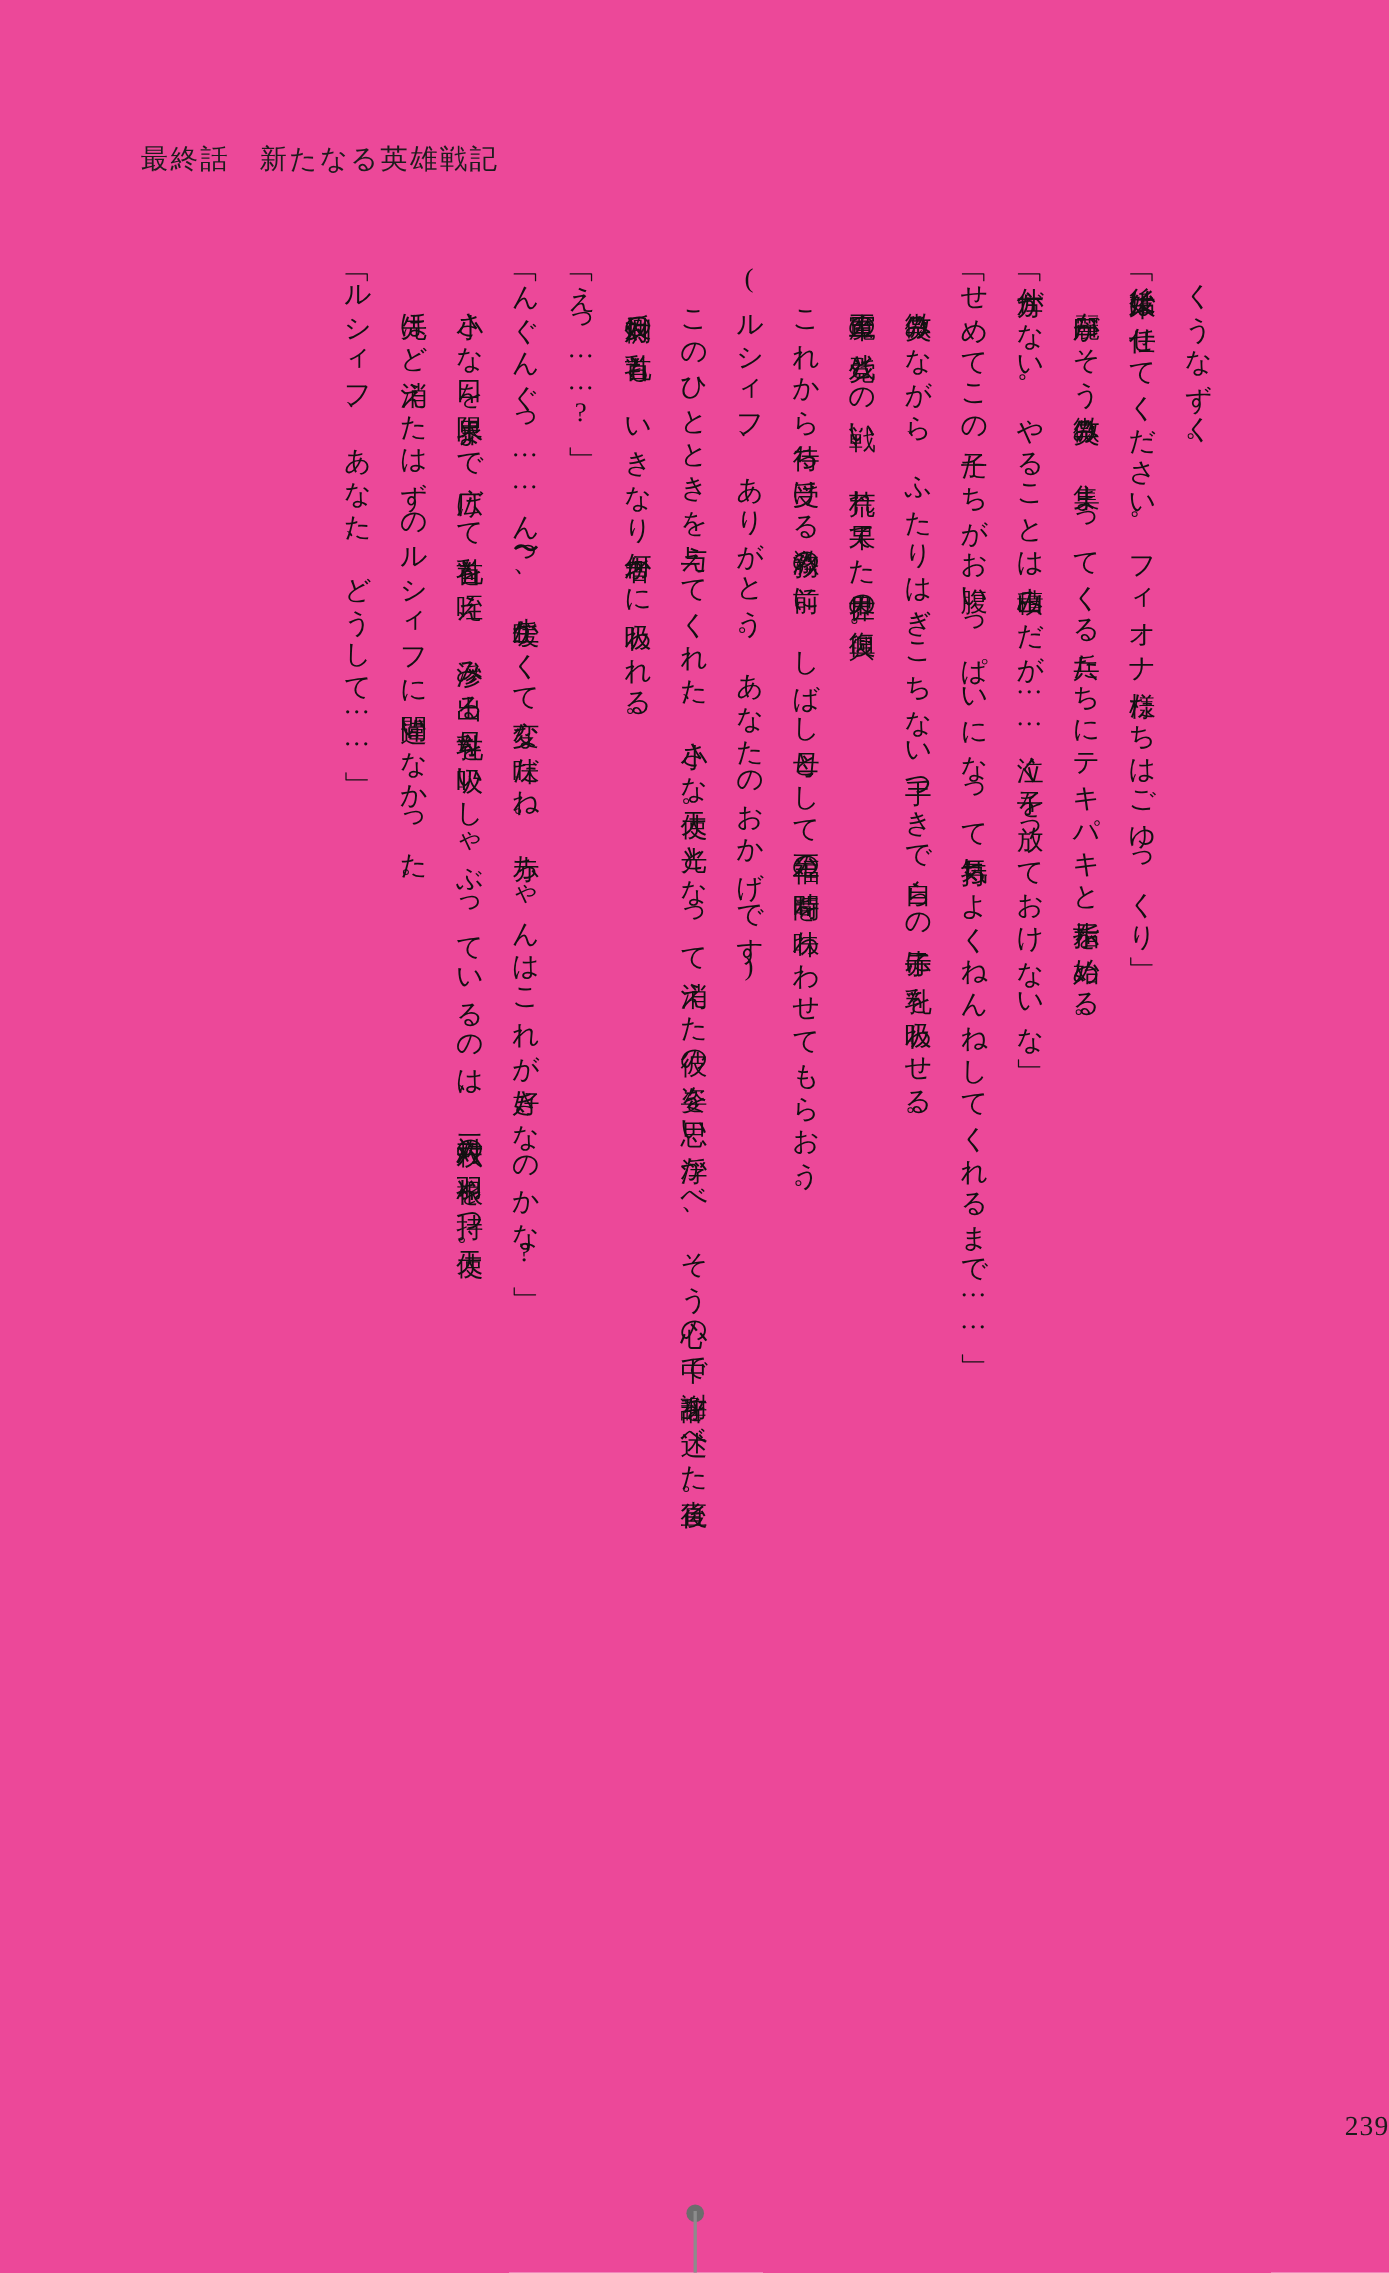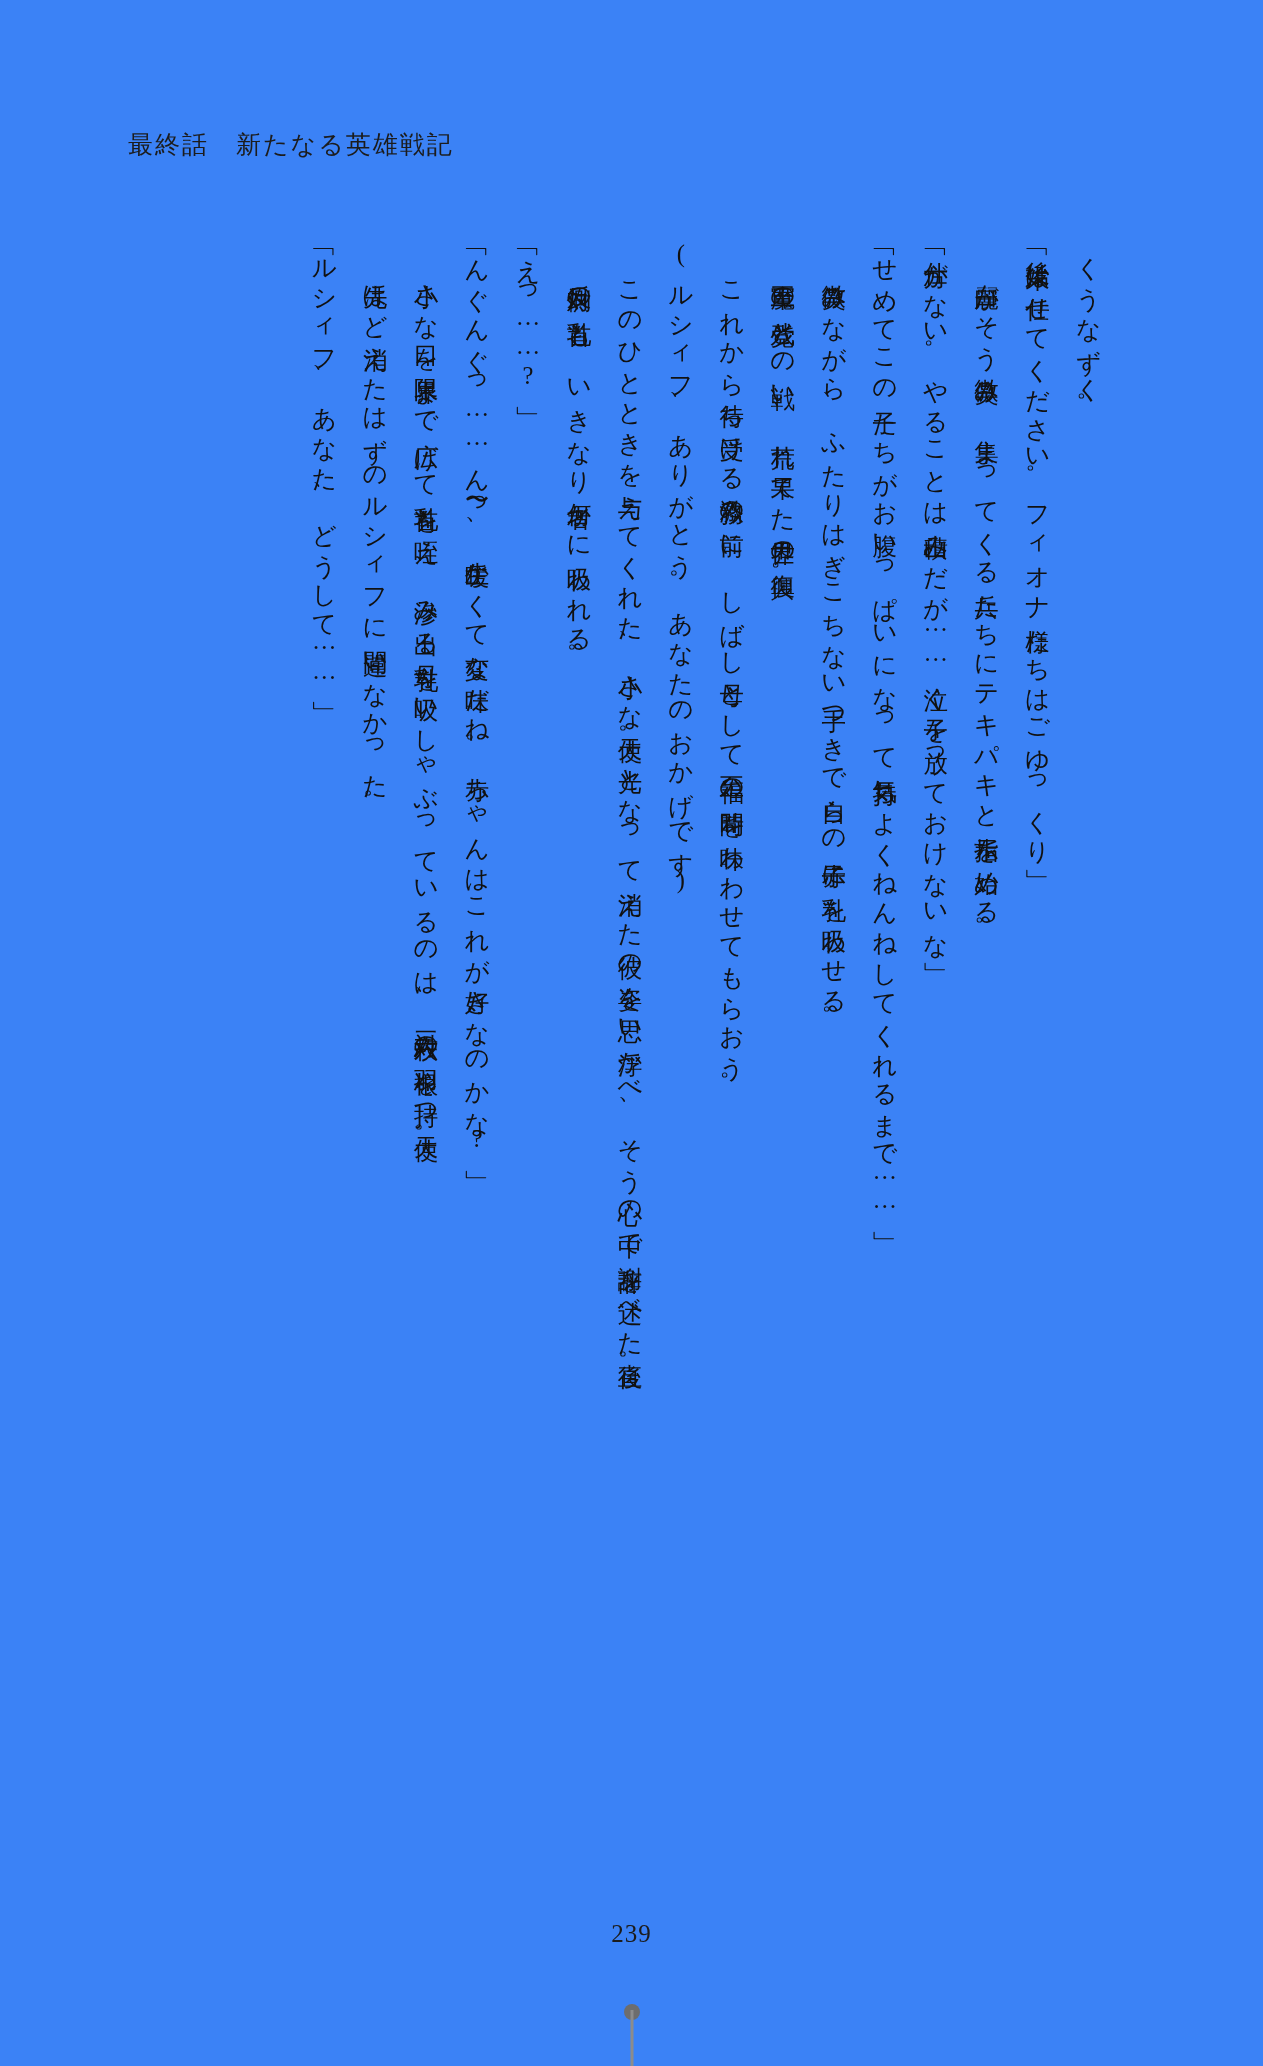--- a/index.html
+++ b/index.html
@@ -12,21 +12,21 @@
     height: 2066px;
     position: relative;
     font-family: "Liberation Serif", "DejaVu Serif", serif;
     color: #1a1a1a;
     overflow: hidden;
   }
 
   .page {
     position: absolute;
     inset: 0;
-    background: #3b82f6;
+    background: #ec4899;
   }
 
   
   .chapter-header {
     position: absolute;
     top: 128px;
     left: 128px;
     font-size: 25px;
     letter-spacing: 2px;
     color: #1c1c1c;
@@ -58,21 +58,21 @@
   .body-text p.indent {
     text-indent: 1em;
   }
 
   
   .page-number {
     position: absolute;
     bottom: 118px;
     left: 0;
     right: 0;
-    text-align: center;
+    text-align: right;
     font-size: 25px;
     letter-spacing: 1px;
     color: #1c1c1c;
   }
 
   
   .binding-mark {
     position: absolute;
     bottom: 0;
     left: 50%;

